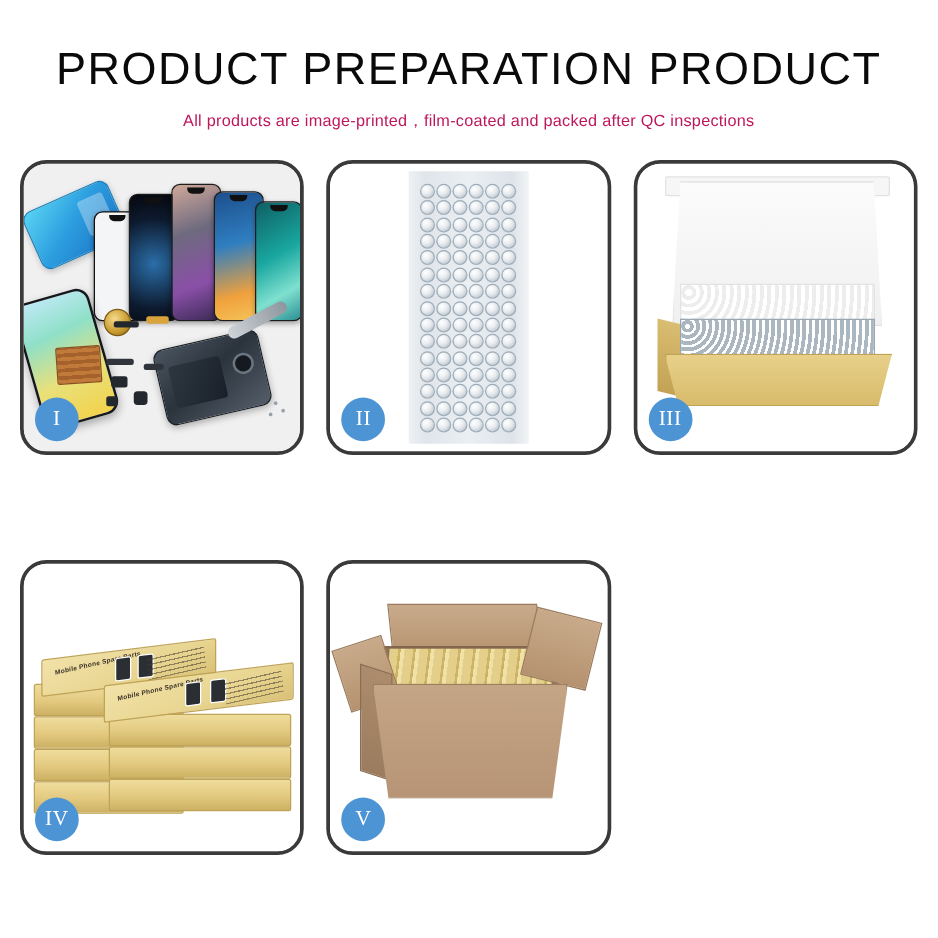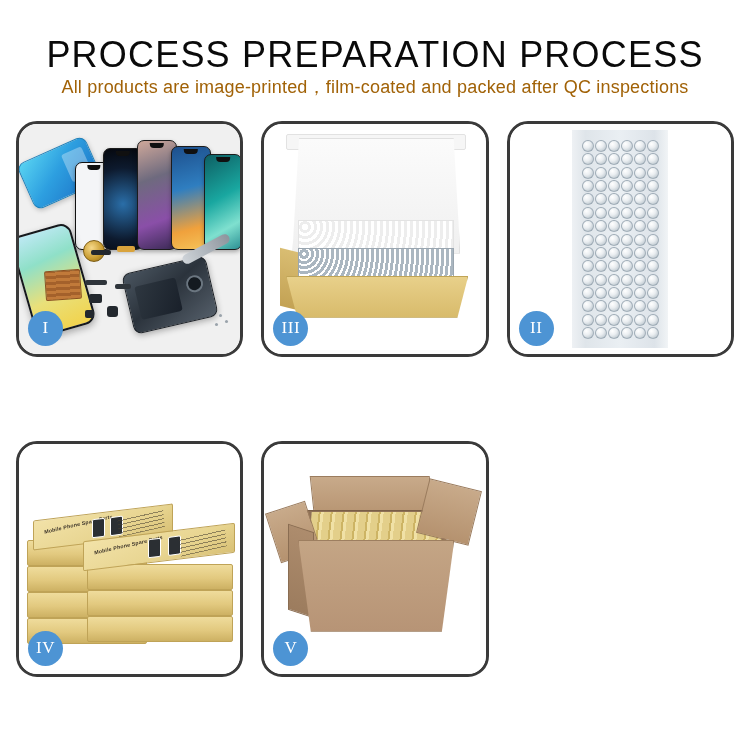--- a/index.html
+++ b/index.html
@@ -11,21 +11,21 @@
   }
   .page { width: 750px; height: 750px; position: relative; background: #fff; }
 
   
   .header { padding-top: 36px; text-align: center; }
   .title {
     font-size: 36px; font-weight: 500; color: #0a0a0a;
     letter-spacing: 1.2px; line-height: 1.05; white-space: nowrap;
   }
   .subtitle {
-    margin-top: 1px; font-size: 18px; color: #a16207;
+    margin-top: 14px; font-size: 13px; color: #be185d;
     letter-spacing: .2px; white-space: nowrap;
   }
 
   
   .grid {
     margin: 22px auto 0; width: 718px;
     display: grid; grid-template-columns: repeat(3, 1fr);
     grid-template-rows: 236px 236px; gap: 84px 18px;
   }
   .panel {
@@ -255,21 +255,21 @@
     position:absolute; left:40px; top:126px; width:10px; height:14px;
     background: rgba(150,120,88,.5);
   }
 </style>
 </head>
 <body>
 
 <div class="page">
 
   <div class="header">
-    <div class="title">PROCESS PREPARATION PROCESS</div>
+    <div class="title">PRODUCT PREPARATION PRODUCT</div>
     <div class="subtitle">All products are image-printed，film-coated and packed after QC inspections</div>
   </div>
 
   <div class="grid">
 
     <div class="panel">
       <div class="scene p1">
         <div class="lcd-blue"></div>
         <div class="phone-fan">
           <div class="ph ph1">
@@ -304,129 +304,129 @@
         <div class="flex-cable" style="left:96px;top:160px;width:16px;height:5px;background:#2f353b;"></div>
         <div class="tool"></div>
         <div class="screw" style="left:200px;top:190px;"></div>
         <div class="screw" style="left:206px;top:196px;"></div>
         <div class="screw" style="left:196px;top:199px;"></div>
       </div>
       <div class="badge">I</div>
     </div>
 
     <div class="panel">
+      <div class="scene p2">
+        <div class="wrap-strip">
+          <div class="bubbles">
+            <div class="bub"></div>
+              <div class="bub"></div>
+              <div class="bub"></div>
+              <div class="bub"></div>
+              <div class="bub"></div>
+              <div class="bub"></div>
+            <div class="bub"></div>
+              <div class="bub"></div>
+              <div class="bub"></div>
+              <div class="bub"></div>
+              <div class="bub"></div>
+              <div class="bub"></div>
+            <div class="bub"></div>
+              <div class="bub"></div>
+              <div class="bub"></div>
+              <div class="bub"></div>
+              <div class="bub"></div>
+              <div class="bub"></div>
+            <div class="bub"></div>
+              <div class="bub"></div>
+              <div class="bub"></div>
+              <div class="bub"></div>
+              <div class="bub"></div>
+              <div class="bub"></div>
+            <div class="bub"></div>
+              <div class="bub"></div>
+              <div class="bub"></div>
+              <div class="bub"></div>
+              <div class="bub"></div>
+              <div class="bub"></div>
+            <div class="bub"></div>
+              <div class="bub"></div>
+              <div class="bub"></div>
+              <div class="bub"></div>
+              <div class="bub"></div>
+              <div class="bub"></div>
+            <div class="bub"></div>
+              <div class="bub"></div>
+              <div class="bub"></div>
+              <div class="bub"></div>
+              <div class="bub"></div>
+              <div class="bub"></div>
+            <div class="bub"></div>
+              <div class="bub"></div>
+              <div class="bub"></div>
+              <div class="bub"></div>
+              <div class="bub"></div>
+              <div class="bub"></div>
+            <div class="bub"></div>
+              <div class="bub"></div>
+              <div class="bub"></div>
+              <div class="bub"></div>
+              <div class="bub"></div>
+              <div class="bub"></div>
+            <div class="bub"></div>
+              <div class="bub"></div>
+              <div class="bub"></div>
+              <div class="bub"></div>
+              <div class="bub"></div>
+              <div class="bub"></div>
+            <div class="bub"></div>
+              <div class="bub"></div>
+              <div class="bub"></div>
+              <div class="bub"></div>
+              <div class="bub"></div>
+              <div class="bub"></div>
+            <div class="bub"></div>
+              <div class="bub"></div>
+              <div class="bub"></div>
+              <div class="bub"></div>
+              <div class="bub"></div>
+              <div class="bub"></div>
+            <div class="bub"></div>
+              <div class="bub"></div>
+              <div class="bub"></div>
+              <div class="bub"></div>
+              <div class="bub"></div>
+              <div class="bub"></div>
+            <div class="bub"></div>
+              <div class="bub"></div>
+              <div class="bub"></div>
+              <div class="bub"></div>
+              <div class="bub"></div>
+              <div class="bub"></div>
+            <div class="bub"></div>
+              <div class="bub"></div>
+              <div class="bub"></div>
+              <div class="bub"></div>
+              <div class="bub"></div>
+              <div class="bub"></div>
+          </div>
+        </div>
+      </div>
+      <div class="badge">II</div>
+    </div>
+
+    <div class="panel">
       <div class="scene p3">
         <div class="lid-edge"></div>
         <div class="lid-back"></div>
         <div class="foam"></div>
         <div class="bubble-fill"></div>
         <div class="box-side-l"></div>
         <div class="box-front"></div>
       </div>
       <div class="badge">III</div>
-    </div>
-
-    <div class="panel">
-      <div class="scene p2">
-        <div class="wrap-strip">
-          <div class="bubbles">
-            <div class="bub"></div>
-              <div class="bub"></div>
-              <div class="bub"></div>
-              <div class="bub"></div>
-              <div class="bub"></div>
-              <div class="bub"></div>
-            <div class="bub"></div>
-              <div class="bub"></div>
-              <div class="bub"></div>
-              <div class="bub"></div>
-              <div class="bub"></div>
-              <div class="bub"></div>
-            <div class="bub"></div>
-              <div class="bub"></div>
-              <div class="bub"></div>
-              <div class="bub"></div>
-              <div class="bub"></div>
-              <div class="bub"></div>
-            <div class="bub"></div>
-              <div class="bub"></div>
-              <div class="bub"></div>
-              <div class="bub"></div>
-              <div class="bub"></div>
-              <div class="bub"></div>
-            <div class="bub"></div>
-              <div class="bub"></div>
-              <div class="bub"></div>
-              <div class="bub"></div>
-              <div class="bub"></div>
-              <div class="bub"></div>
-            <div class="bub"></div>
-              <div class="bub"></div>
-              <div class="bub"></div>
-              <div class="bub"></div>
-              <div class="bub"></div>
-              <div class="bub"></div>
-            <div class="bub"></div>
-              <div class="bub"></div>
-              <div class="bub"></div>
-              <div class="bub"></div>
-              <div class="bub"></div>
-              <div class="bub"></div>
-            <div class="bub"></div>
-              <div class="bub"></div>
-              <div class="bub"></div>
-              <div class="bub"></div>
-              <div class="bub"></div>
-              <div class="bub"></div>
-            <div class="bub"></div>
-              <div class="bub"></div>
-              <div class="bub"></div>
-              <div class="bub"></div>
-              <div class="bub"></div>
-              <div class="bub"></div>
-            <div class="bub"></div>
-              <div class="bub"></div>
-              <div class="bub"></div>
-              <div class="bub"></div>
-              <div class="bub"></div>
-              <div class="bub"></div>
-            <div class="bub"></div>
-              <div class="bub"></div>
-              <div class="bub"></div>
-              <div class="bub"></div>
-              <div class="bub"></div>
-              <div class="bub"></div>
-            <div class="bub"></div>
-              <div class="bub"></div>
-              <div class="bub"></div>
-              <div class="bub"></div>
-              <div class="bub"></div>
-              <div class="bub"></div>
-            <div class="bub"></div>
-              <div class="bub"></div>
-              <div class="bub"></div>
-              <div class="bub"></div>
-              <div class="bub"></div>
-              <div class="bub"></div>
-            <div class="bub"></div>
-              <div class="bub"></div>
-              <div class="bub"></div>
-              <div class="bub"></div>
-              <div class="bub"></div>
-              <div class="bub"></div>
-            <div class="bub"></div>
-              <div class="bub"></div>
-              <div class="bub"></div>
-              <div class="bub"></div>
-              <div class="bub"></div>
-              <div class="bub"></div>
-          </div>
-        </div>
-      </div>
-      <div class="badge">II</div>
     </div>
 
     <div class="panel">
       <div class="scene p4">
         <div class="stack">
           <div class="ybox" style="left:2px;  top:84px;  width:120px;"></div>
           <div class="ybox" style="left:2px;  top:110px; width:120px;"></div>
           <div class="ybox" style="left:2px;  top:136px; width:120px;"></div>
           <div class="ybox" style="left:2px;  top:162px; width:120px;"></div>
 

